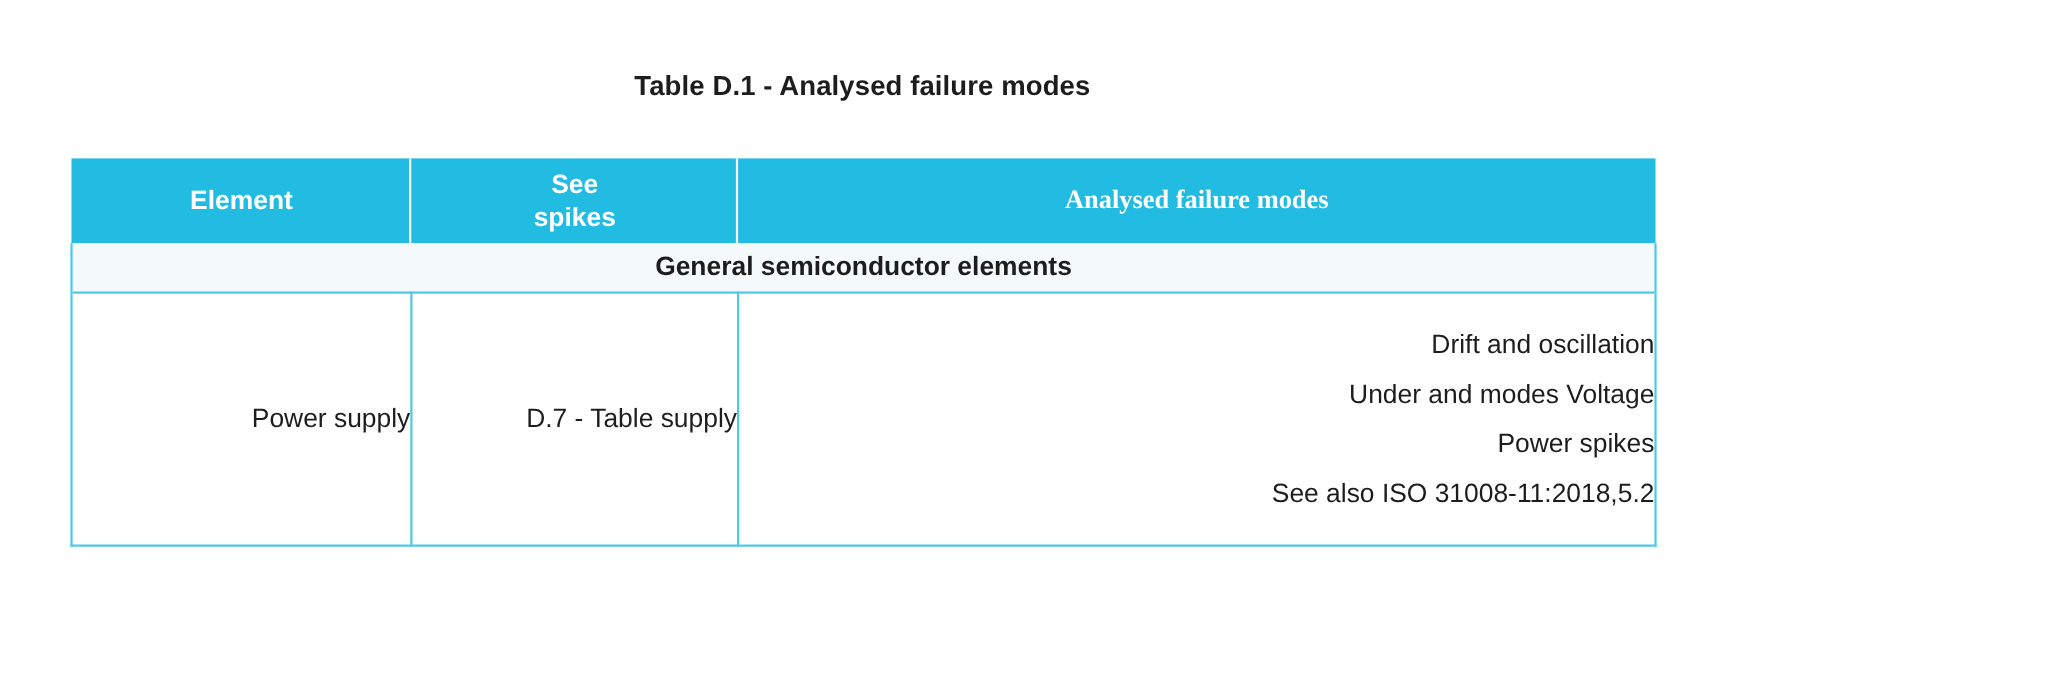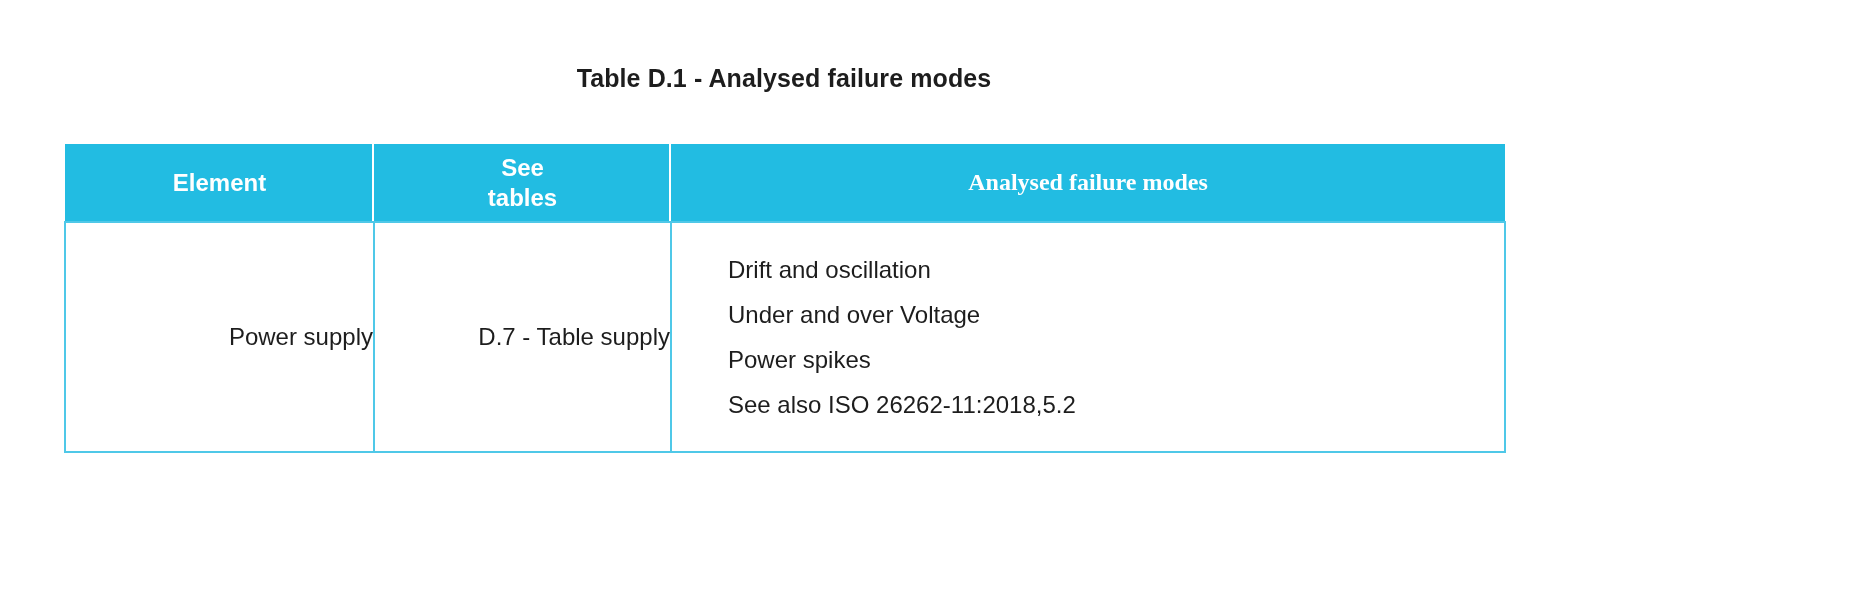--- a/index.html
+++ b/index.html
@@ -94,21 +94,21 @@
     padding: 0;
     vertical-align: middle;
     height: 200px;
     font-size: 24px;
     color: #1d1d1d;
   }
   .data-row td.cell-center {
     text-align: right;
   }
   .data-row td.cell-list {
-    text-align: left;
+    text-align: right;
     padding: 14px 0 14px 56px;
     vertical-align: middle;
   }
   .mode-line {
     display: block;
     line-height: 1.88;
     white-space: nowrap;
   }
 </style>
 </head>
@@ -125,36 +125,39 @@
       <col class="c3">
     </colgroup>
 
     <thead>
       <tr>
         <th>
           <span class="hdr-line">Element</span>
         </th>
         <th>
           <span class="hdr-line">See</span>
-          <span class="hdr-line">tables</span>
+          <span class="hdr-line">spikes</span>
         </th>
         <th class="last">
           <span class="hdr-line">Analysed failure modes</span>
         </th>
       </tr>
     </thead>
 
     <tbody>
+      <tr class="section-row">
+        <td colspan="3">General semiconductor elements</td>
+      </tr>
 
       <tr class="data-row">
         <td class="cell-center">Power supply</td>
         <td class="cell-center">D.7 - Table supply</td>
         <td class="cell-list">
           <span class="mode-line">Drift and oscillation</span>
-          <span class="mode-line">Under and over Voltage</span>
+          <span class="mode-line">Under and modes Voltage</span>
           <span class="mode-line">Power spikes</span>
-          <span class="mode-line">See also ISO 26262-11:2018,5.2</span>
+          <span class="mode-line">See also ISO 31008-11:2018,5.2</span>
         </td>
       </tr>
     </tbody>
   </table>
 
 </div>
 
 </body></html>

